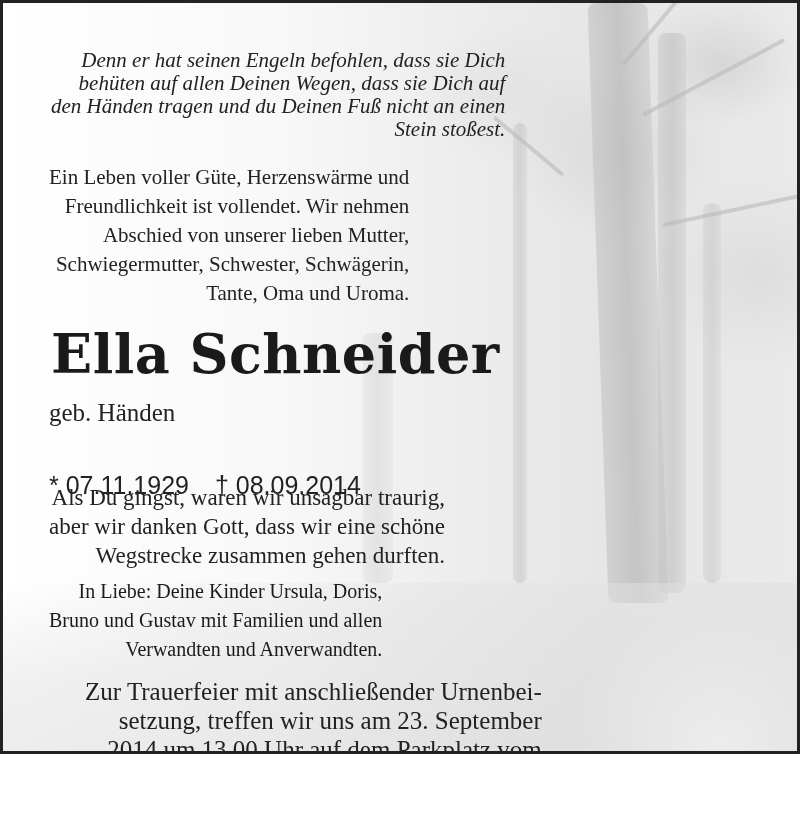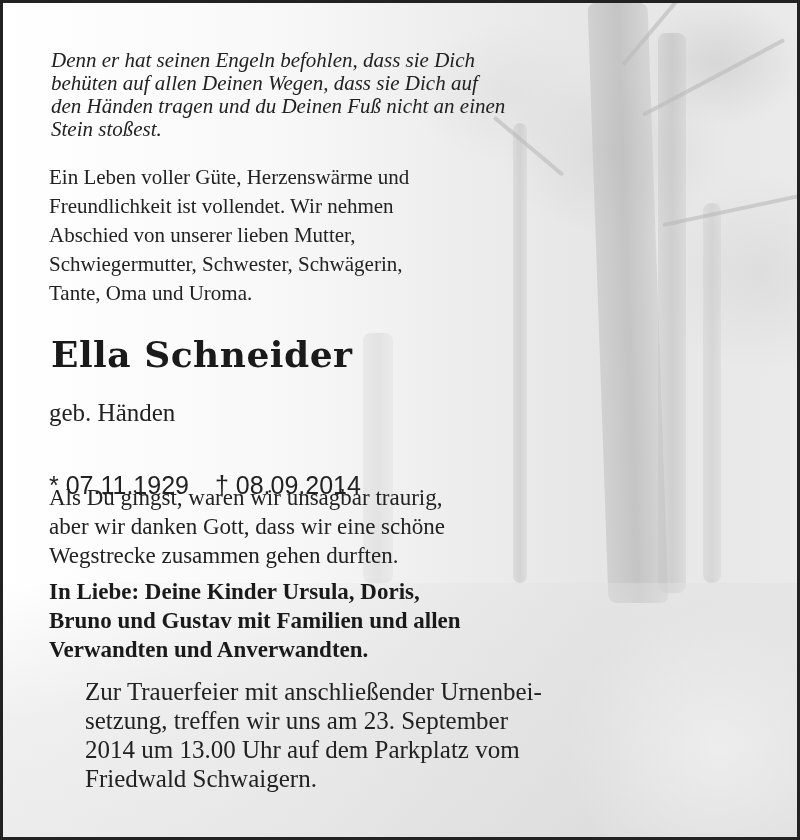--- a/index.html
+++ b/index.html
@@ -1,23 +1,24 @@
 <!DOCTYPE html>
 <html><head>
 <meta charset="utf-8">
 <style>
   html, body { margin: 0; padding: 0; }
   body { width: 800px; height: 840px; background: #ffffff; overflow: hidden; }
   .frame {
     position: relative;
-    width: 800px; height: 840px;
+    width: 800px; height: 754px;
     box-sizing: border-box;
     border: 3px solid #222222;
     overflow: hidden;
     background: linear-gradient(90deg, #ffffff 0%, #f8f8f8 35%, #eeeeee 55%, #e6e6e6 75%, #eaeaea 100%);
+    text-align: right;
   }
   
   .bg { position: absolute; inset: 0; pointer-events: none; }
   .canopy {
     position: absolute; left: 380px; top: 0; width: 420px; height: 600px;
     background:
       radial-gradient(ellipse 120px 90px at 80% 10%, rgba(200,200,200,0.55), rgba(200,200,200,0) 70%),
       radial-gradient(ellipse 160px 120px at 55% 25%, rgba(205,205,205,0.45), rgba(205,205,205,0) 70%),
       radial-gradient(ellipse 150px 140px at 90% 45%, rgba(210,210,210,0.5), rgba(210,210,210,0) 70%),
       radial-gradient(ellipse 140px 100px at 30% 15%, rgba(215,215,215,0.4), rgba(215,215,215,0) 70%);
@@ -60,21 +61,21 @@
     position: absolute; top: 160px; left: 0;
     font-family: "Liberation Serif", "DejaVu Serif", serif;
     font-size: 21px; line-height: 29px;
     color: #222;
     white-space: pre-line;
   }
   .name {
     position: absolute; top: 318px; left: 2px;
     font-family: "DejaVu Serif", "Liberation Serif", serif;
     font-weight: bold;
-    font-size: 36px; line-height: 66px;
+    font-size: 54px; line-height: 66px;
     color: #1a1a1a;
     letter-spacing: 0.5px;
   }
   .maiden {
     position: absolute; top: 395px; left: 0;
     font-family: "Liberation Serif", "DejaVu Serif", serif;
     font-size: 25px; line-height: 30px;
     color: #222;
   }
   .dates {
@@ -89,22 +90,22 @@
   .farewell {
     position: absolute; top: 480px; left: 0;
     font-family: "Liberation Serif", "DejaVu Serif", serif;
     font-size: 23px; line-height: 29px;
     color: #222;
     white-space: pre-line;
   }
   .family {
     position: absolute; top: 574px; left: 0;
     font-family: "Liberation Serif", "DejaVu Serif", serif;
-    font-weight: bold;
-    font-size: 23px; line-height: 29px;
+    font-weight: normal;
+    font-size: 20px; line-height: 29px;
     color: #1a1a1a;
     white-space: pre-line;
   }
   .ceremony {
     position: absolute; top: 674px; left: 16px;
     font-family: "Liberation Serif", "DejaVu Serif", serif;
     font-size: 25px; line-height: 29px;
     color: #222;
     white-space: pre-line;
     margin-left: 20px;

